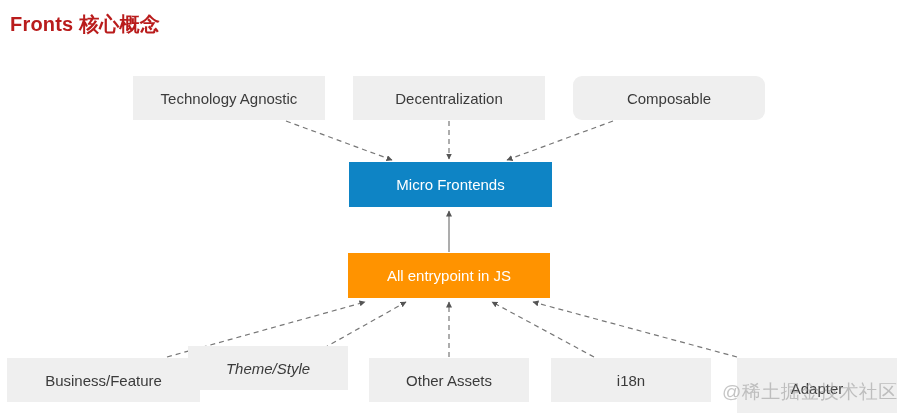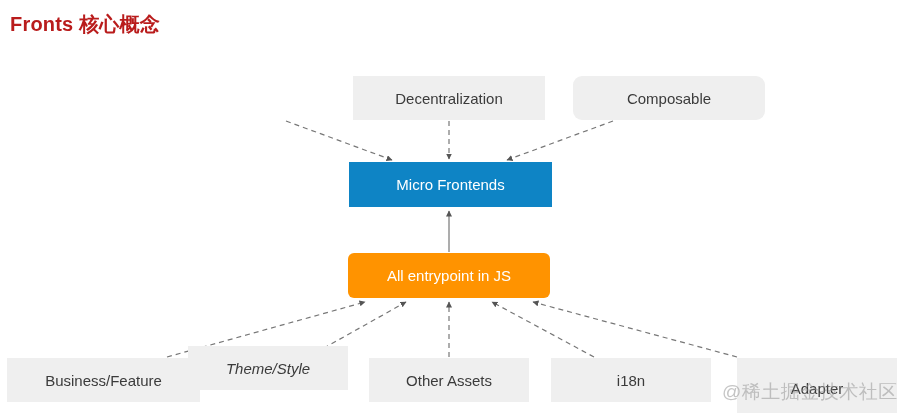--- a/index.html
+++ b/index.html
@@ -51,21 +51,21 @@
   }
   .node.blue   { background: #0e84c5; color: #ffffff; }
   .node.orange { background: #ff9300; color: #ffffff; }
 
   
   .n-tech   { left: 133px; top: 76px;  width: 192px; height: 44px; }
   .n-decen  { left: 353px; top: 76px;  width: 192px; height: 44px; }
   .n-comp   { left: 573px; top: 76px;  width: 192px; height: 44px; border-radius: 9px; }
   
   .n-micro  { left: 349px; top: 162px; width: 203px; height: 45px; }
-  .n-entry  { left: 348px; top: 253px; width: 202px; height: 45px; border-radius: 6px; }
+  .n-entry  { left: 348px; top: 253px; width: 202px; height: 45px; }
   
   .n-biz    { left: 7px;   top: 358px; width: 193px; height: 44px; }
   .n-theme  { left: 188px; top: 346px; width: 160px; height: 44px; font-style: italic; }
   .n-assets { left: 369px; top: 358px; width: 160px; height: 44px; }
   .n-i18n   { left: 551px; top: 358px; width: 160px; height: 44px; }
   .n-adapt  { left: 737px; top: 358px; width: 160px; height: 60px; }
 
   .watermark {
     position: absolute;
     left: 722px;
@@ -95,20 +95,21 @@
       <line x1="449" y1="121" x2="449" y2="159" class="dashed" marker-end="url(#arrowhead)"></line>
       <line x1="613" y1="121" x2="507" y2="160" class="dashed" marker-end="url(#arrowhead)"></line>
       <line x1="449" y1="252" x2="449" y2="211" class="solid" marker-end="url(#arrowhead)"></line>
       <line x1="167" y1="357" x2="365" y2="302" class="dashed" marker-end="url(#arrowhead)"></line>
       <line x1="308" y1="357" x2="406" y2="302" class="dashed" marker-end="url(#arrowhead)"></line>
       <line x1="449" y1="357" x2="449" y2="302" class="dashed" marker-end="url(#arrowhead)"></line>
       <line x1="594" y1="357" x2="492" y2="302" class="dashed" marker-end="url(#arrowhead)"></line>
       <line x1="737" y1="357" x2="533" y2="302" class="dashed" marker-end="url(#arrowhead)"></line>
     </svg>
 
+  <div class="node n-tech">Technology Agnostic</div>
   <div class="node n-decen">Decentralization</div>
   <div class="node n-comp">Composable</div>
 
   <div class="node blue n-micro">Micro Frontends</div>
   <div class="node orange n-entry">All entrypoint in JS</div>
 
   <div class="node n-biz">Business/Feature</div>
   <div class="node n-theme">Theme/Style</div>
   <div class="node n-assets">Other Assets</div>
   <div class="node n-i18n">i18n</div>

